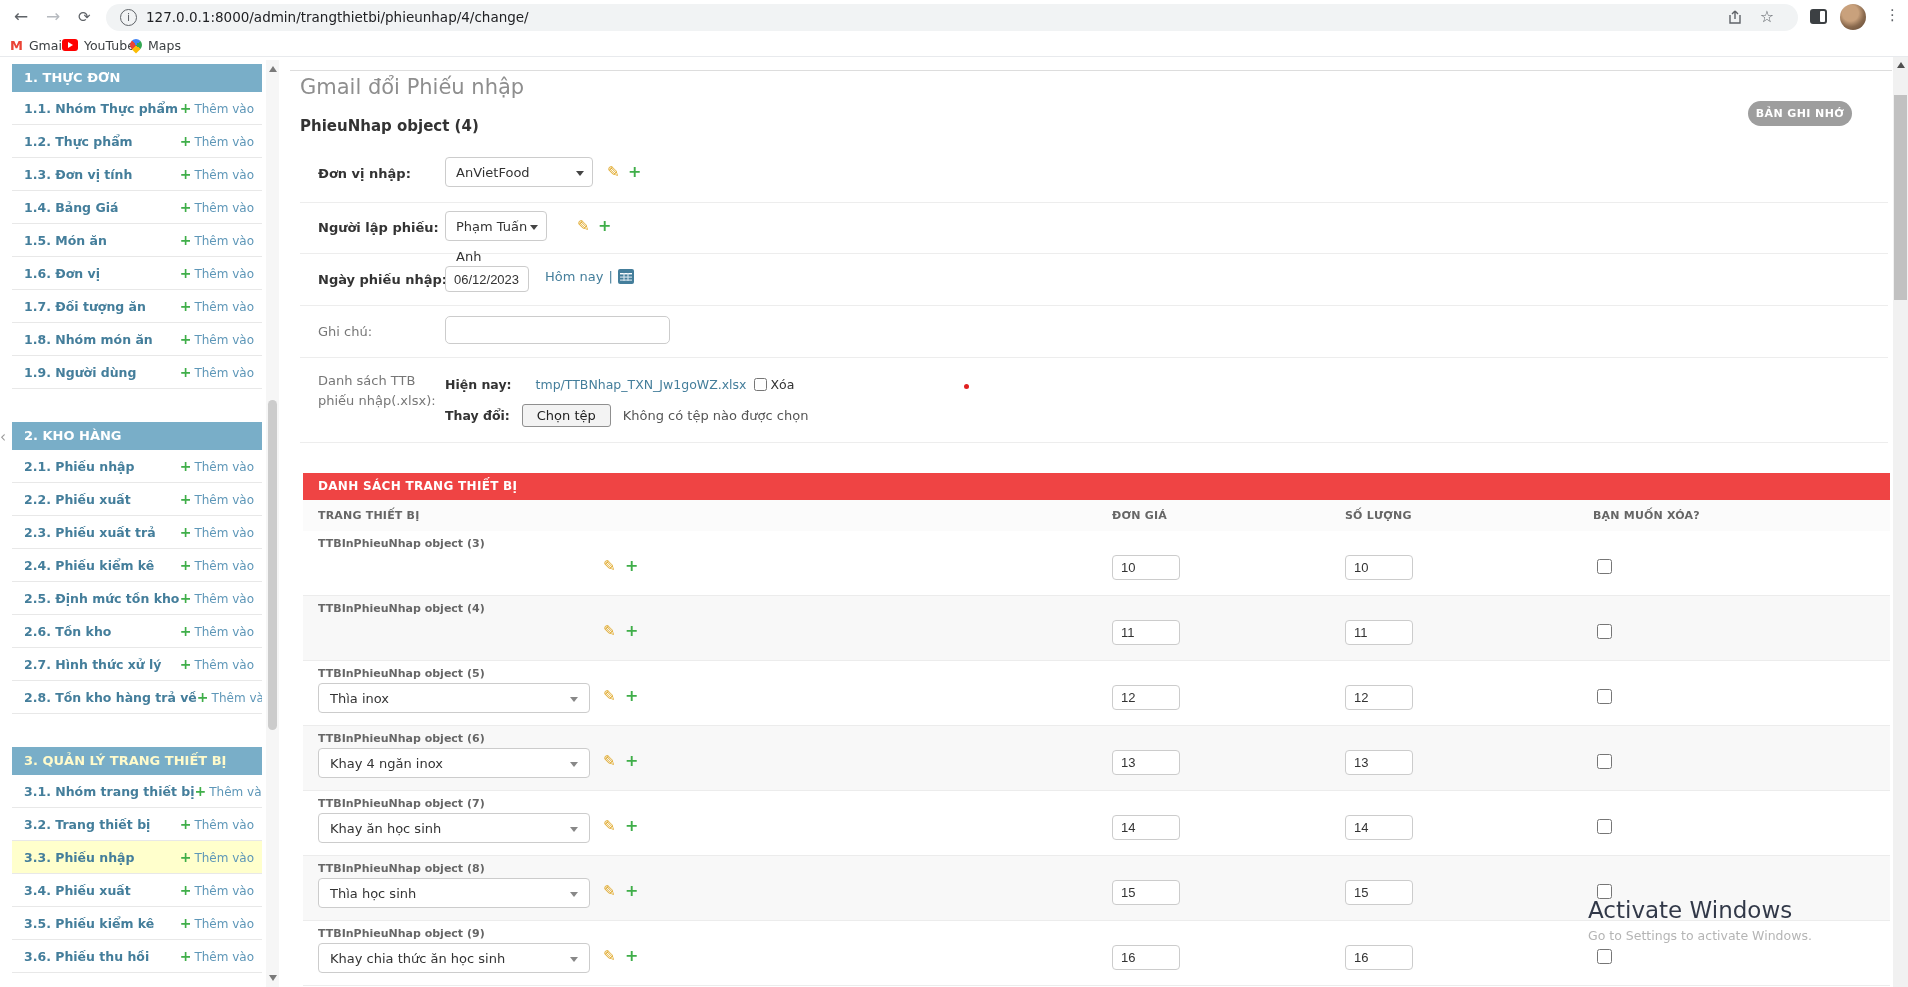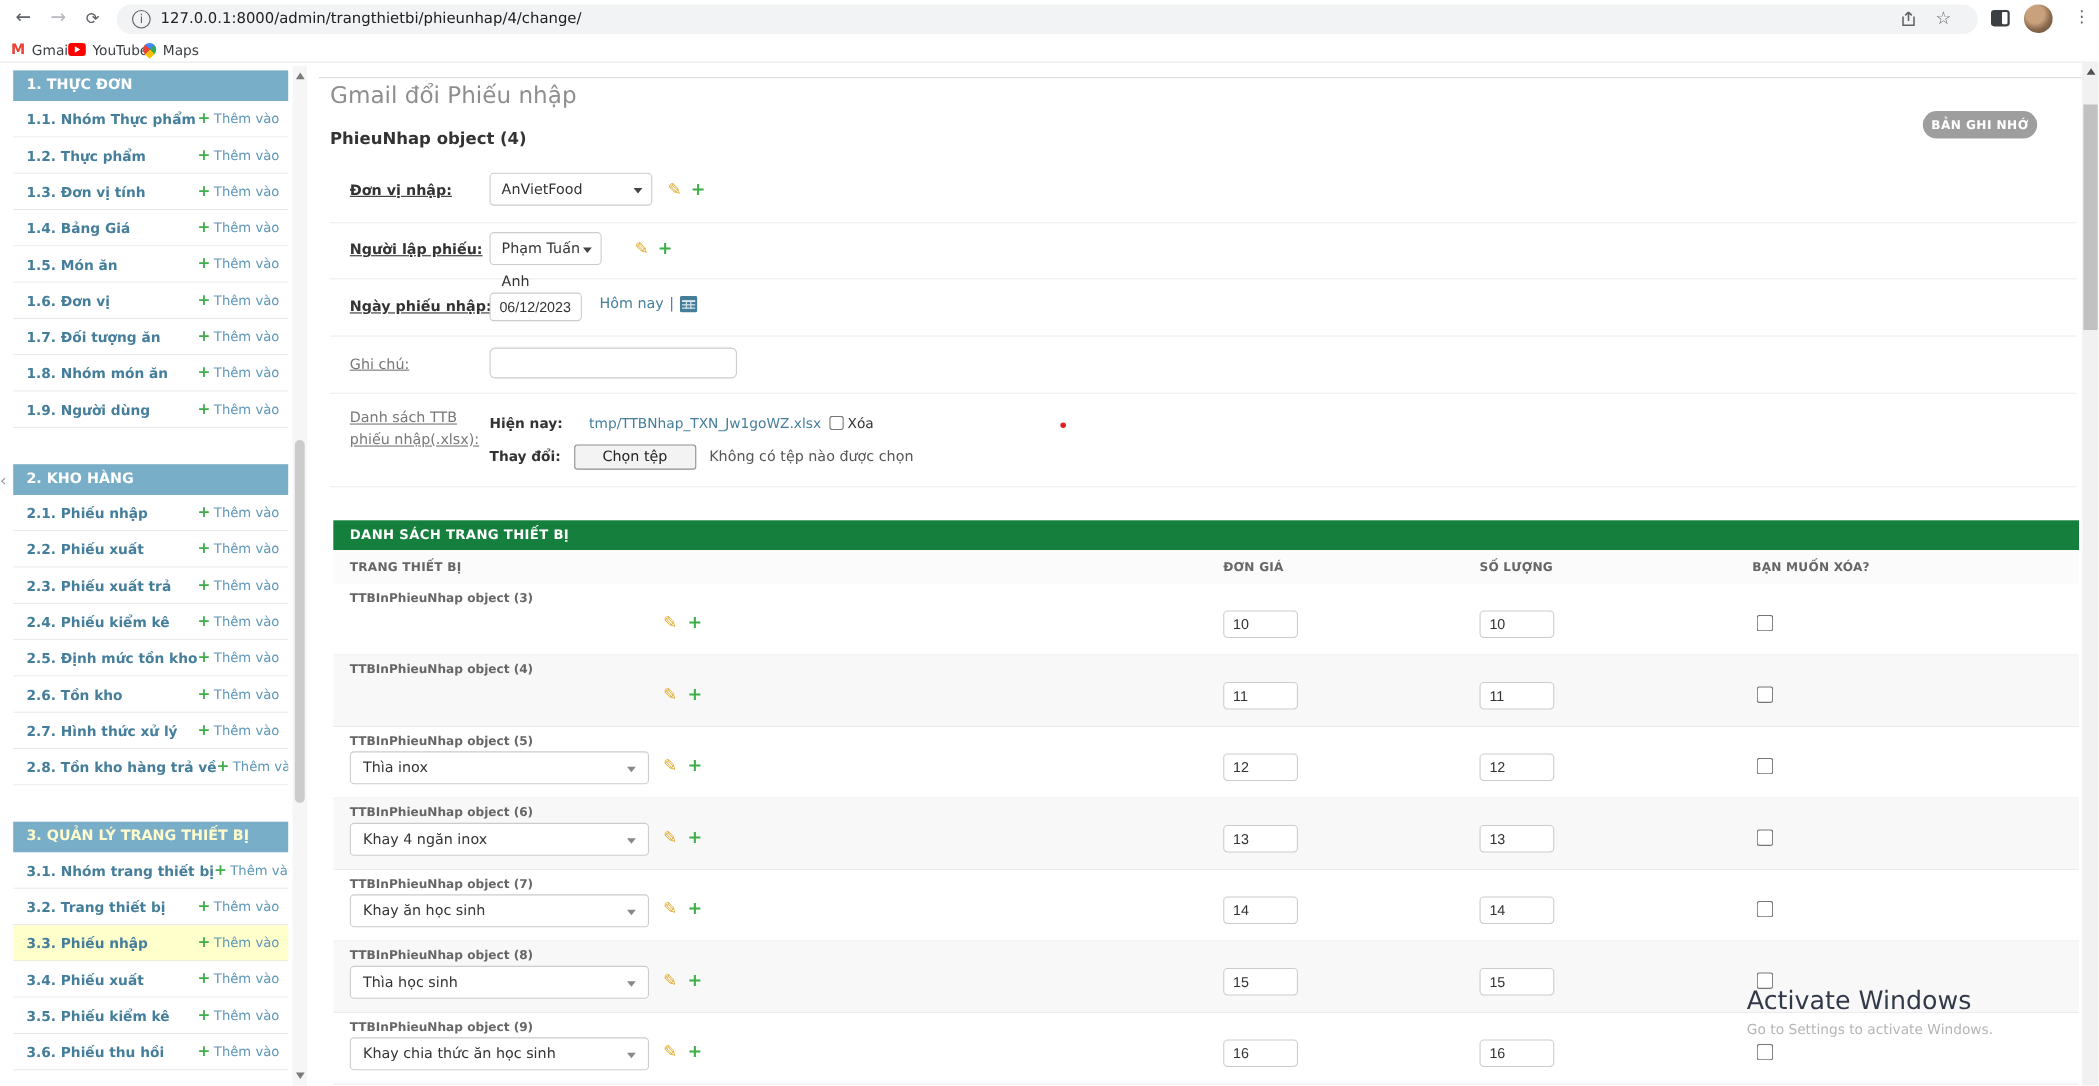--- a/index.html
+++ b/index.html
@@ -51,37 +51,37 @@
   .tri-up{position:absolute;left:3px;top:6px;width:0;height:0;border-left:4px solid transparent;border-right:4px solid transparent;border-bottom:6px solid #7a7a7a;}
   .tri-dn{position:absolute;left:3px;bottom:6px;width:0;height:0;border-left:4px solid transparent;border-right:4px solid transparent;border-top:6px solid #7a7a7a;}
   .left-chevron{position:absolute;left:0;top:428px;color:#999;font-size:15px;}
   
   .content-topline{position:absolute;left:290px;right:16px;top:70px;border-top:1px solid #ddd;}
   .page-title{position:absolute;left:300px;top:75px;font-size:21px;color:#8e8e8e;font-weight:400;}
   .memo-btn{position:absolute;left:1748px;top:101px;width:104px;height:25px;background:#9e9e9e;border-radius:13px;
             color:#fff;font-size:11px;font-weight:bold;text-align:center;line-height:25px;letter-spacing:.4px;cursor:default;}
   .object-title{position:absolute;left:300px;top:117px;font-size:15px;font-weight:bold;color:#333;}
   .form-row{position:absolute;left:300px;right:20px;border-bottom:1px solid #ededed;}
-  .f-label{position:absolute;left:18px;font-size:13px;font-weight:bold;color:#333;white-space:nowrap;text-decoration:underline;}
+  .f-label{position:absolute;left:18px;font-size:13px;font-weight:bold;color:#333;white-space:nowrap;}
   .f-label.muted{font-weight:normal;color:#777;}
   .select-native{position:absolute;left:145px;height:30px;border:1px solid #ccc;border-radius:4px;background:#fff;
                  font-size:13px;color:#333;line-height:30px;padding-left:10px;box-sizing:border-box;}
   .sel-chev{position:absolute;right:8px;top:13px;width:0;height:0;border-left:4px solid transparent;border-right:4px solid transparent;border-top:5px solid #444;}
   .icon-pencil{color:#dfa520;font-size:15px;position:absolute;}
   .icon-plus{color:#3fae49;font-weight:bold;font-size:16px;position:absolute;}
   .text-input{position:absolute;border:1px solid #ccc;border-radius:4px;height:26px;font-size:13px;padding:0 8px;color:#333;box-sizing:border-box;background:#fff;}
   .link{color:#447e9b;text-decoration:none;}
   .today-wrap{position:absolute;left:245px;top:16px;font-size:13px;color:#447e9b;display:flex;align-items:center;gap:5px;}
   .file-line{position:absolute;left:145px;font-size:12.5px;color:#333;white-space:nowrap;}
   .file-line b{font-weight:bold;}
-  .file-btn{display:inline-block;border:1px solid #8f8f8f;background:#f3f3f3;border-radius:3px;padding:3px 25px;
+  .file-btn{display:inline-block;border:1px solid #8f8f8f;background:#f3f3f3;border-radius:3px;padding:3px 14px;
             font-size:13px;color:#222;margin:0 8px;}
   .red-dot{position:absolute;left:964px;top:384px;width:5px;height:5px;border-radius:50%;background:#e02020;}
   
-  .inline-h2{position:absolute;left:303px;right:18px;top:473px;height:27px;background:#15803d;color:#fff;
+  .inline-h2{position:absolute;left:303px;right:18px;top:473px;height:27px;background:#ef4444;color:#fff;
              font-weight:bold;font-size:12px;line-height:27px;padding-left:15px;letter-spacing:.3px;box-sizing:border-box;}
   .inline-cols{position:absolute;left:303px;right:18px;top:500px;height:31px;background:#fbfbfb;border-bottom:1px solid #e3e3e3;}
   .inline-cols span{position:absolute;top:9px;font-size:11px;font-weight:bold;color:#666;letter-spacing:.2px;}
   .col-1{left:15px;} .col-2{left:809px;} .col-3{left:1042px;} .col-4{left:1290px;}
   .inline-rows{position:absolute;left:303px;right:18px;top:531px;}
   .irow{position:relative;height:64px;border-bottom:1px solid #ececec;background:#fff;}
   .irow.alt{background:#f8f8f8;}
   .obj-label{position:absolute;left:15px;top:6px;font-size:11px;font-weight:bold;color:#666;}
   .sel2{position:absolute;left:15px;top:22px;width:272px;height:30px;border:1px solid #ccc;border-radius:4px;background:#fff;
         font-size:13px;color:#333;line-height:30px;padding-left:11px;box-sizing:border-box;}

